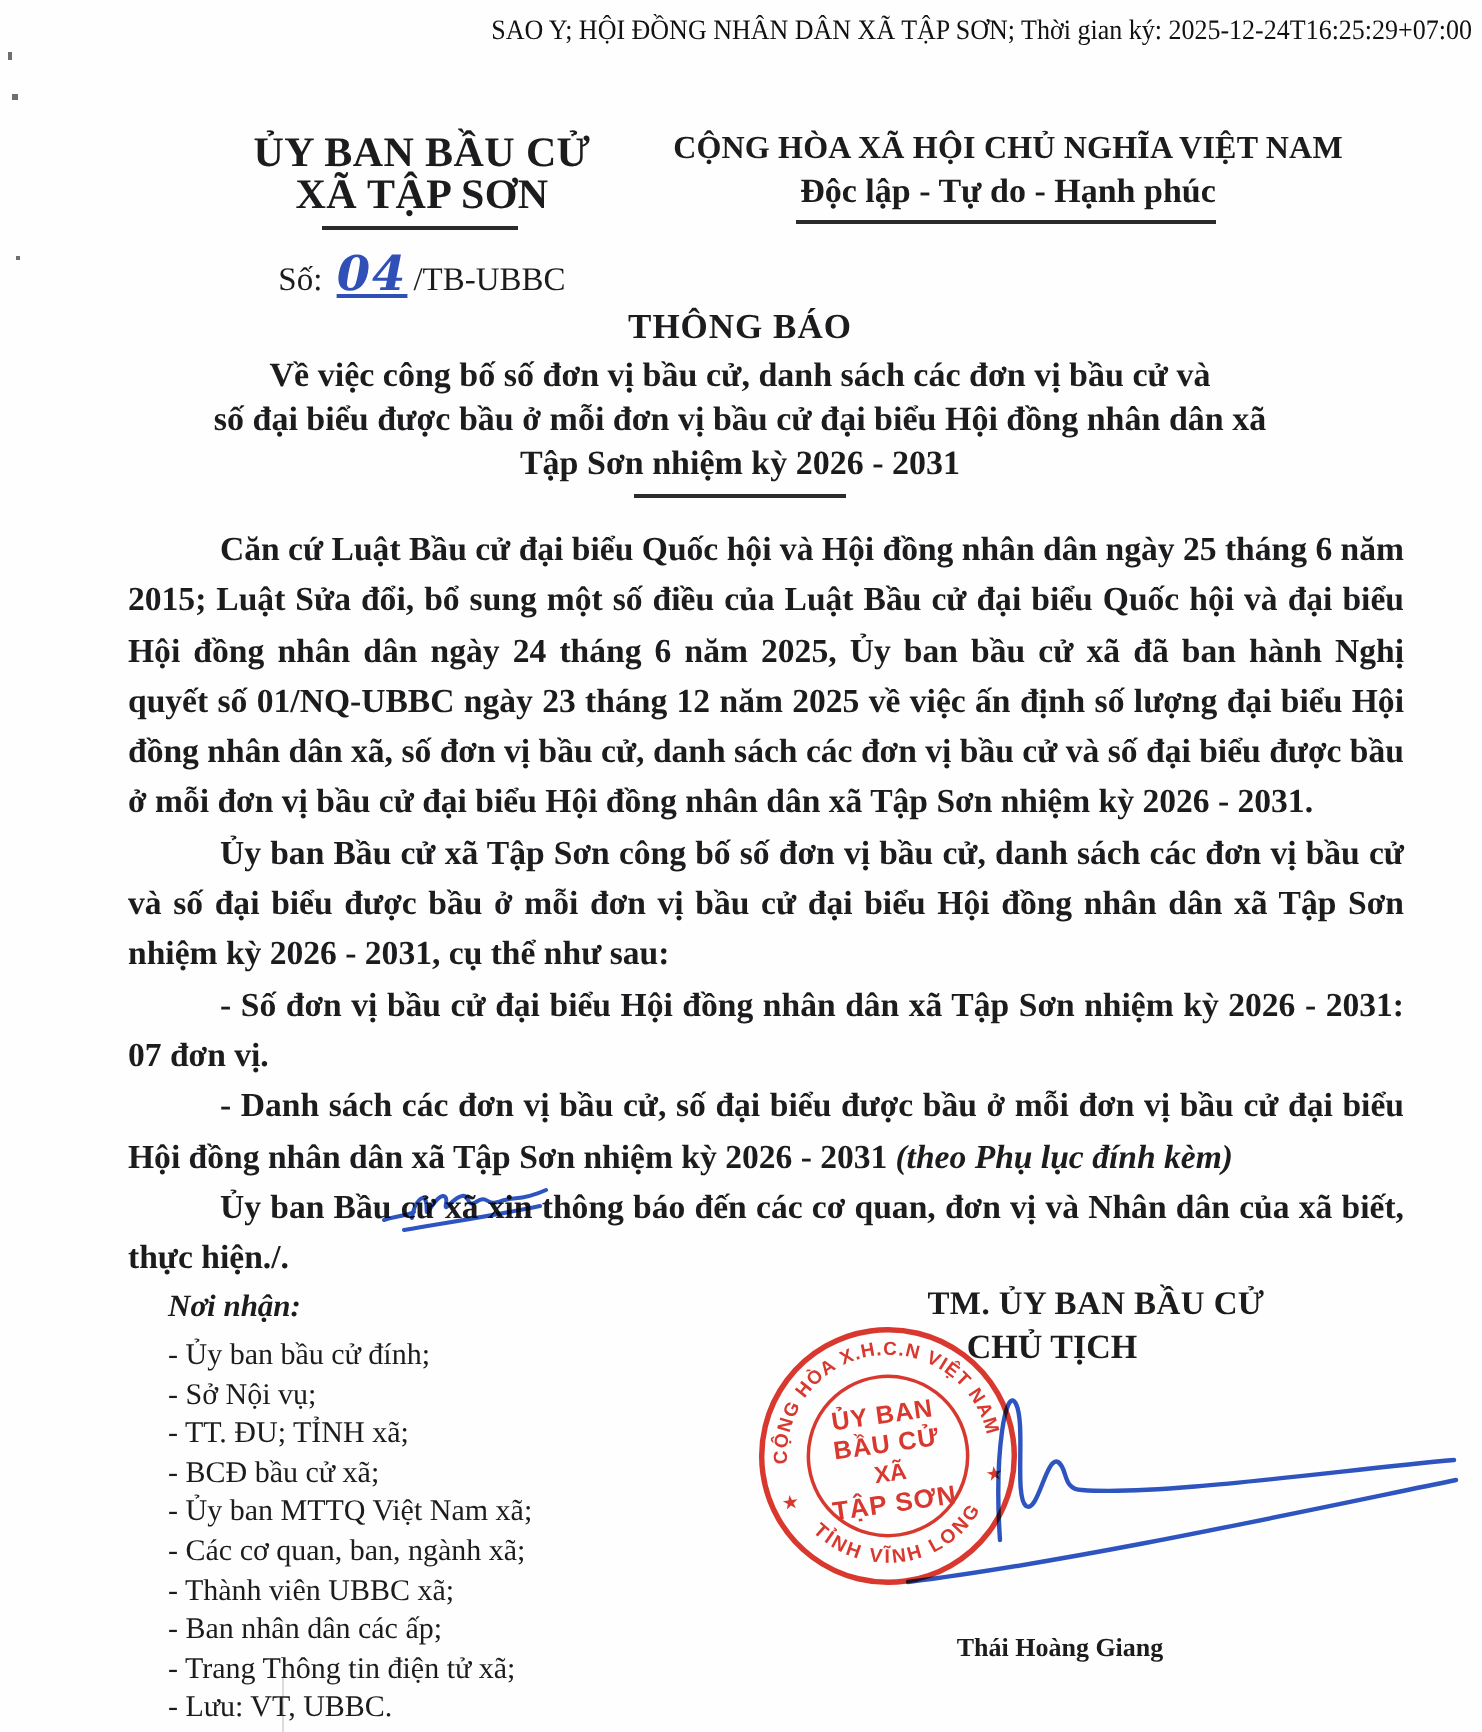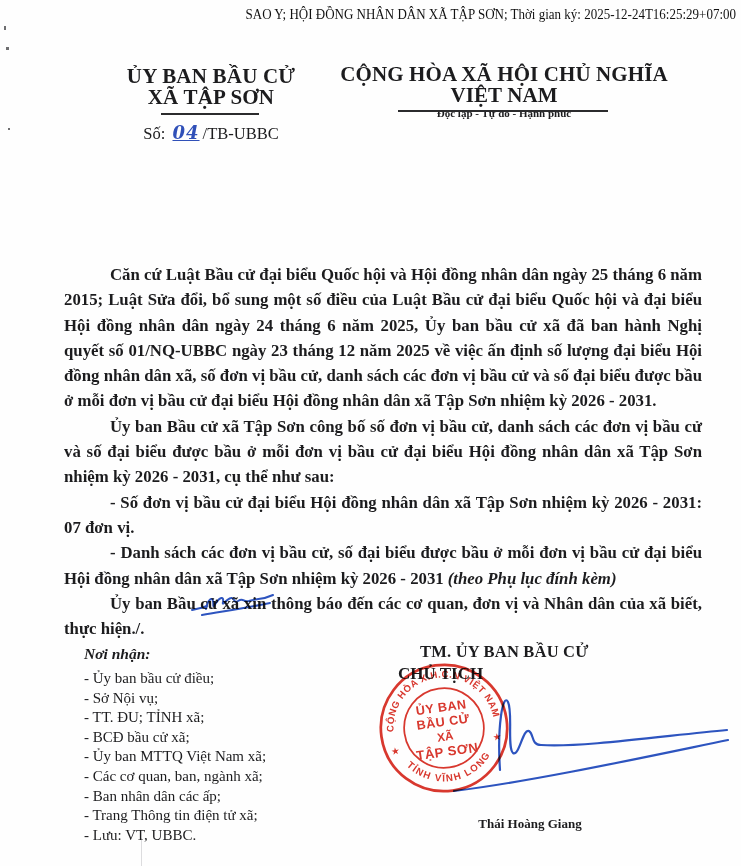--- a/index.html
+++ b/index.html
@@ -16,39 +16,39 @@
   .rule{position:absolute;height:1.5px;background:#2b2b2d;}
   .cert{
     top:7px;right:5px;font-size:13px;white-space:nowrap;
     font-family:"Liberation Serif",serif;color:#111;
     transform:scaleY(1.08);
   }
   .hdr-left{left:98px;top:66px;width:226px;}
   .hdr-left .org{font-size:21px;line-height:21px;letter-spacing:.2px;}
   .docnum{margin-top:14px;font-size:16.5px;}
   .hw{color:#3050b8;font-style:italic;font-weight:bold;font-family:"DejaVu Serif",serif;}
-  .hw-num{font-size:18px;letter-spacing:1px;margin:0 3px;text-decoration:underline;}
+  .hw-num{font-size:24px;letter-spacing:1px;margin:0 3px;text-decoration:underline;}
   .hdr-right{left:336px;top:64px;width:336px;}
-  .hdr-right .nation{font-size:21px;line-height:21px;letter-spacing:.1px;}
-  .hdr-right .motto{font-size:11px;margin-top:1px;}
+  .hdr-right .nation{font-size:16px;line-height:21px;letter-spacing:.1px;}
+  .hdr-right .motto{font-size:17px;margin-top:1px;}
   .dateline{margin-top:13px;font-size:16.5px;}
   .hw-date{font-size:18px;margin:0 2px 0 1px;}
   .titleblock{left:70px;top:153px;width:600px;}
   .doctype{font-size:17.5px;letter-spacing:.5px;}
   .subject{font-size:17px;line-height:22px;margin-top:3px;}
   .bodyblock{left:64px;top:262px;width:638px;}
   .bodyblock p{
     margin:0;font-size:16.8px;line-height:25.3px;
     text-align:justify;text-indent:46px;font-weight:bold;
   }
   .note{font-style:italic;margin-left:4px;}
   .recips{left:84px;top:645px;width:300px;}
   .recips .head{font-size:15.5px;font-weight:bold;font-style:italic;margin-bottom:6px;}
   .recips .item{font-size:15px;line-height:19.6px;}
-  .signblock{left:420px;top:642px;width:256px;}
+  .signblock{left:420px;top:642px;width:256px;text-align:center;}
   .signblock .tm{font-size:16.5px;font-weight:bold;letter-spacing:.2px;}
   .signblock .pos{font-size:17px;font-weight:bold;margin-top:2px;transform:translateX(-22px);}
   .signer{left:430px;top:816px;width:200px;text-align:center;font-size:13px;font-weight:bold;}
   .seal{left:376px;top:660px;mix-blend-mode:multiply;opacity:.93;}
   .sigsvg{left:440px;top:678px;mix-blend-mode:multiply;}
   .squiggle{left:190px;top:588px;mix-blend-mode:multiply;}
   .speck{position:absolute;background:#4a4a4c;opacity:.8;}
   .fold{position:absolute;background:#dcdcde;}
   svg text{font-family:"Liberation Sans","DejaVu Sans",sans-serif;font-weight:bold;}
 </style>
@@ -73,45 +73,53 @@
       <span class="hw hw-num">04</span><span>/TB-UBBC</span>
     </div>
   </div>
 
   <div class="abs hdr-right ctr">
     <div class="nation b">CỘNG HÒA XÃ HỘI CHỦ NGHĨA VIỆT NAM</div>
     <div class="motto b">Độc lập - Tự do - Hạnh phúc</div>
     <div class="rule" style="left:62px;top:46px;width:210px;"></div>
   </div>
 
+  <div class="abs titleblock ctr">
+    <div class="doctype b">THÔNG BÁO</div>
+    <div class="subject b">Về việc công bố số đơn vị bầu cử, danh sách các đơn vị bầu cử và</div>
+    <div class="subject b" style="margin-top:0;">số đại biểu được bầu ở mỗi đơn vị bầu cử đại biểu Hội đồng nhân dân xã</div>
+    <div class="subject b" style="margin-top:0;">Tập Sơn nhiệm kỳ 2026 - 2031</div>
+    <div class="rule" style="left:247px;top:94px;width:106px;"></div>
+  </div>
 
   <div class="abs bodyblock">
     <p>Căn cứ Luật Bầu cử đại biểu Quốc hội và Hội đồng nhân dân ngày 25 tháng 6 năm 2015; Luật Sửa đổi, bổ sung một số điều của Luật Bầu cử đại biểu Quốc hội và đại biểu Hội đồng nhân dân ngày 24 tháng 6 năm 2025, Ủy ban bầu cử xã đã ban hành Nghị quyết số 01/NQ-UBBC ngày 23 tháng 12 năm 2025 về việc ấn định số lượng đại biểu Hội đồng nhân dân xã, số đơn vị bầu cử, danh sách các đơn vị bầu cử và số đại biểu được bầu ở mỗi đơn vị bầu cử đại biểu Hội đồng nhân dân xã Tập Sơn nhiệm kỳ 2026 - 2031.</p>
     <p>Ủy ban Bầu cử xã Tập Sơn công bố số đơn vị bầu cử, danh sách các đơn vị bầu cử và số đại biểu được bầu ở mỗi đơn vị bầu cử đại biểu Hội đồng nhân dân xã Tập Sơn nhiệm kỳ 2026 - 2031, cụ thể như sau:</p>
     <p>- Số đơn vị bầu cử đại biểu Hội đồng nhân dân xã Tập Sơn nhiệm kỳ 2026 - 2031: 07 đơn vị.</p>
     <p><span>- Danh sách các đơn vị bầu cử, số đại biểu được bầu ở mỗi đơn vị bầu cử đại biểu Hội đồng nhân dân xã Tập Sơn nhiệm kỳ 2026 - 2031</span><em class="note">(theo Phụ lục đính kèm)</em></p>
     <p>Ủy ban Bầu cử xã xin thông báo đến các cơ quan, đơn vị và Nhân dân của xã biết, thực hiện./.</p>
   </div>
 
   <svg class="abs squiggle" width="95" height="32" viewBox="0 0 95 32">
     <g stroke="#2d54c0" stroke-width="2" fill="none" stroke-linecap="round">
       <path d="M2,22 C8,20 13,20 17,18"></path>
       <path d="M16,21 C17,13 22,8 23,13 C24,17 22,21 26,15 C30,9 34,8 33,14 C32,19 36,11 41,10 C45,9 43,16 48,13 C54,9 53,15 59,13 C66,10 70,13 83,7"></path>
       <path d="M12,27 C35,23 56,20 80,15"></path>
     </g>
   </svg>
 
   <div class="abs recips">
     <div class="head">Nơi nhận:</div>
-    <div class="item">- Ủy ban bầu cử điều;</div>
+    <div class="item">- Ủy ban bầu cử đính;</div>
     <div class="item">- Sở Nội vụ;</div>
     <div class="item">- TT. ĐU; TỈNH xã;</div>
     <div class="item">- BCĐ bầu cử xã;</div>
     <div class="item">- Ủy ban MTTQ Việt Nam xã;</div>
     <div class="item">- Các cơ quan, ban, ngành xã;</div>
+    <div class="item">- Thành viên UBBC xã;</div>
     <div class="item">- Ban nhân dân các ấp;</div>
     <div class="item">- Trang Thông tin điện tử xã;</div>
     <div class="item">- Lưu: VT, UBBC.</div>
   </div>
 
   <div class="abs signblock">
     <div class="tm">TM. ỦY BAN BẦU CỬ</div>
     <div class="pos">CHỦ TỊCH</div>
   </div>
   <div class="abs signer">Thái Hoàng Giang</div>

